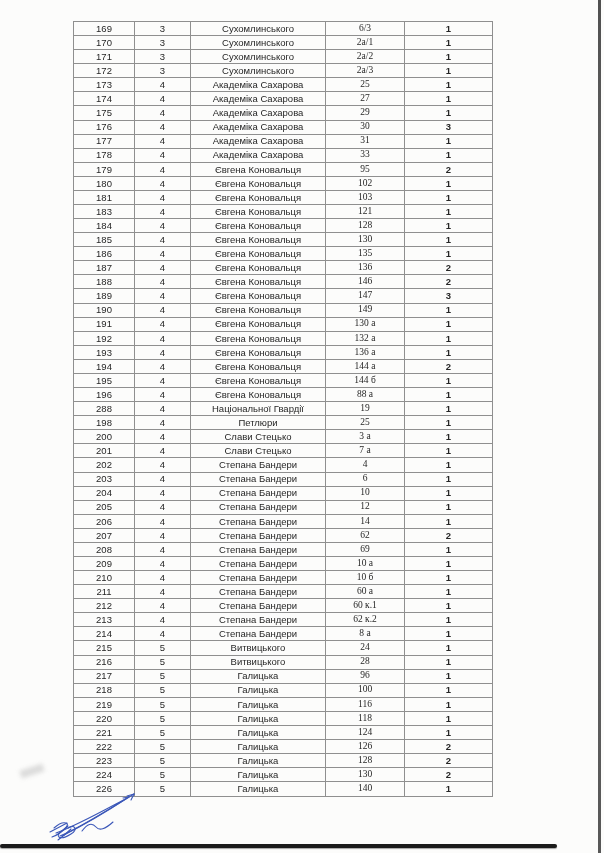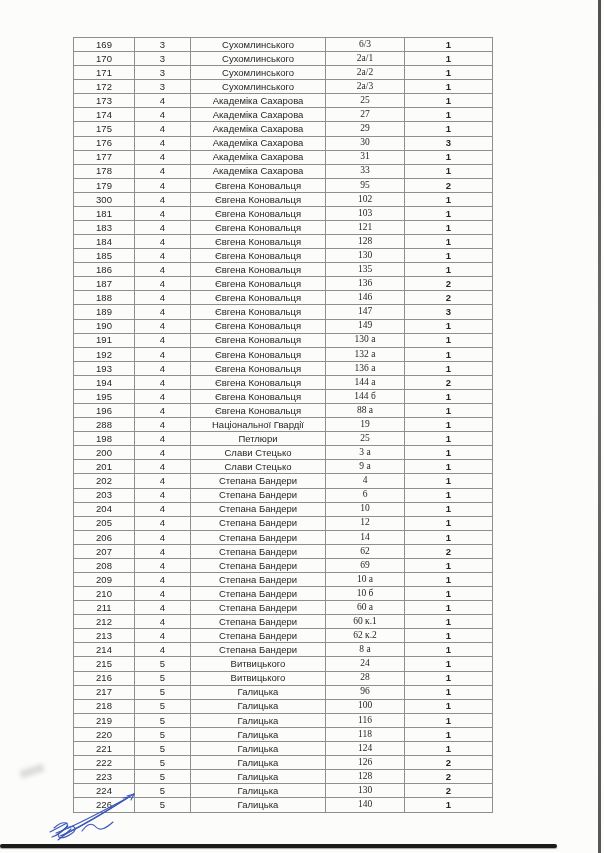--- a/index.html
+++ b/index.html
@@ -9,21 +9,20 @@
     font-family:"Liberation Sans","DejaVu Sans",sans-serif;
   }
   .page{position:absolute;inset:0;}
   .table-wrap{
     position:absolute;left:73px;top:21px;width:414px;height:776px;
   }
   table.addr{
     width:414px;height:776px;
     border-collapse:collapse;table-layout:fixed;
     border:1px solid #6e6e6e;
-    margin-top:16px;
   }
   table.addr td{
     border:1px solid #8f8f8f;
     padding:0;margin:0;
     font-size:9.5px;line-height:1;color:#262626;
     text-align:center;vertical-align:middle;
     white-space:nowrap;overflow:hidden;
   }
   td.c0{width:60px;}
   td.c1{width:55px;}
@@ -129,21 +128,21 @@
             <td class="c4">1</td>
           </tr>
           <tr>
             <td class="c0">179</td>
             <td class="c1">4</td>
             <td class="c2">Євгена Коновальця</td>
             <td class="c3">95</td>
             <td class="c4">2</td>
           </tr>
           <tr>
-            <td class="c0">300</td>
+            <td class="c0">180</td>
             <td class="c1">4</td>
             <td class="c2">Євгена Коновальця</td>
             <td class="c3">102</td>
             <td class="c4">1</td>
           </tr>
           <tr>
             <td class="c0">181</td>
             <td class="c1">4</td>
             <td class="c2">Євгена Коновальця</td>
             <td class="c3">103</td>
@@ -265,21 +264,21 @@
             <td class="c0">200</td>
             <td class="c1">4</td>
             <td class="c2">Слави Стецько</td>
             <td class="c3">3 а</td>
             <td class="c4">1</td>
           </tr>
           <tr>
             <td class="c0">201</td>
             <td class="c1">4</td>
             <td class="c2">Слави Стецько</td>
-            <td class="c3">9 а</td>
+            <td class="c3">7 а</td>
             <td class="c4">1</td>
           </tr>
           <tr>
             <td class="c0">202</td>
             <td class="c1">4</td>
             <td class="c2">Степана Бандери</td>
             <td class="c3">4</td>
             <td class="c4">1</td>
           </tr>
           <tr>

